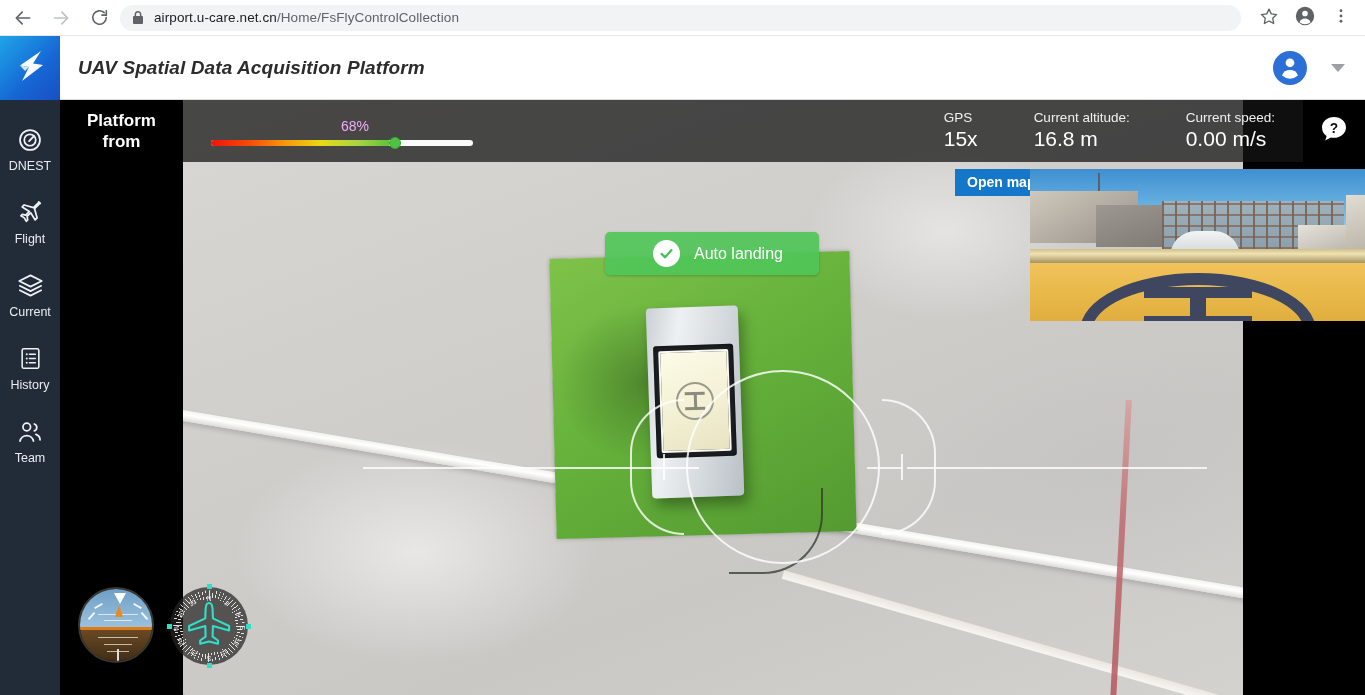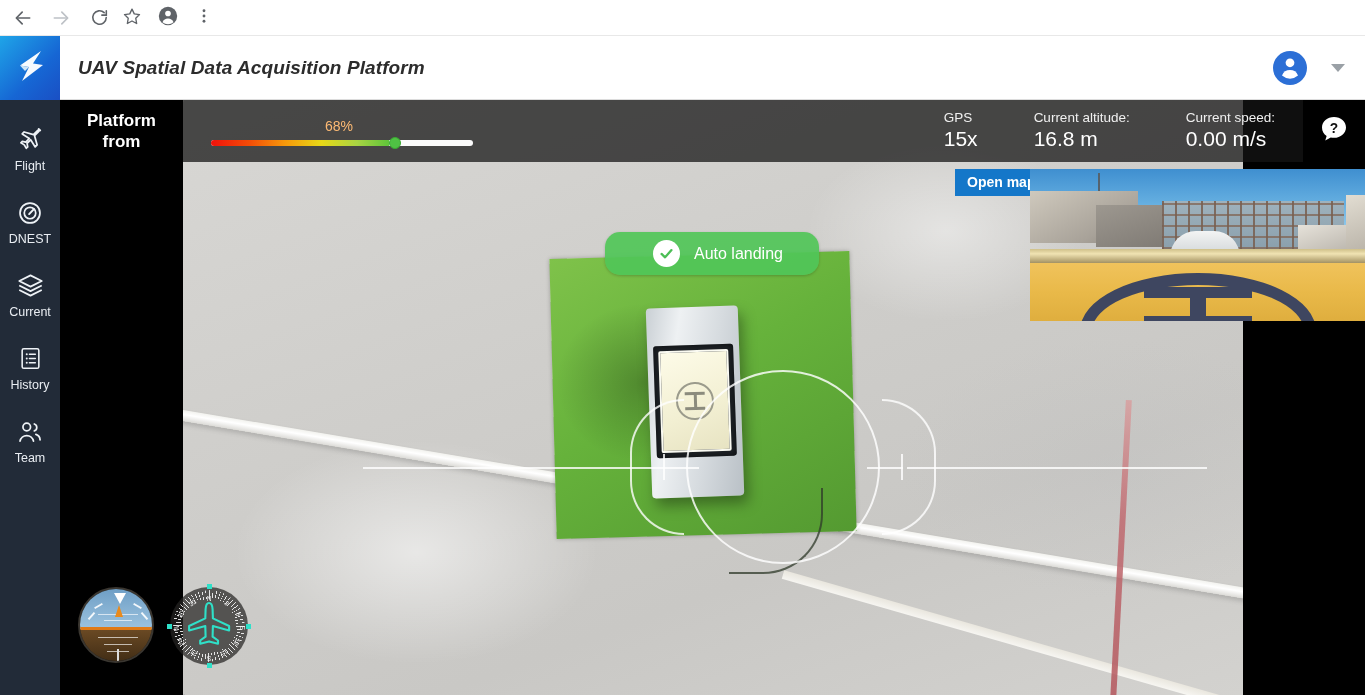--- a/index.html
+++ b/index.html
@@ -252,23 +252,23 @@
   }
   .batt-label {
     color: #fff; font-size: 17px; font-weight: bold;
     text-align: center; line-height: 21px;
   }
   .batt-wrap {
     position: relative; width: 270px; height: 62px;
     margin-left: 28px; flex: 0 0 270px;
   }
   .batt-pct {
-    position: absolute; left: 128px; top: 18px;
+    position: absolute; left: 144px; top: 18px;
     transform: translateX(-50%);
-    color: #fdba74; font-size: 14px;
+    color: #f0abfc; font-size: 14px;
   }
   .batt-track {
     position: absolute; left: 0; top: 40px;
     width: 262px; height: 6px; border-radius: 3px;
     background: #fbfbfb;
     overflow: hidden;
   }
   .batt-fill {
     position: absolute; left: 0; top: 0; height: 6px;
     width: 68%;
@@ -294,21 +294,21 @@
     width: 62px; height: 62px; background: #000;
     display: flex; align-items: center; justify-content: center;
     flex: 0 0 62px;
   }
 
   
   .auto-landing {
     position: absolute; left: 545px; top: 132px;
     width: 214px; height: 43px;
     background: rgba(80,198,88,.92);
-    border-radius: 15px;
+    border-radius: 5px;
     display: flex; align-items: center;
     box-shadow: 0 1px 3px rgba(0,0,0,.2);
   }
   .al-check {
     width: 27px; height: 27px; border-radius: 50%;
     background: #fff; margin-left: 48px;
     display: flex; align-items: center; justify-content: center;
     flex: 0 0 27px;
   }
   .al-text {
@@ -482,20 +482,30 @@
           <polyline points="13,19 20,12 13,5"></polyline>
       </svg>
     </span>
   </div>
   <div class="nav-btn">
     <span>
       <svg width="19" height="19" viewBox="0 0 24 24" fill="none" stroke="#5f6368" stroke-width="2" stroke-linecap="round">
         <path d="M20.5 12a8.5 8.5 0 1 1-2.6-6.1"></path>
           <polyline points="20.6,3.4 20.6,9 15,9"></polyline>
       </svg>
+    </span>
+  </div>
+  <div class="omnibox">
+    <span class="lock-icon">
+      <svg width="12" height="14" viewBox="0 0 12 14" fill="#5f6368">
+        <path d="M6 0C4 0 2.6 1.5 2.6 3.4V5H2a1 1 0 0 0-1 1v6a1 1 0 0 0 1 1h8a1 1 0 0 0 1-1V6a1 1 0 0 0-1-1h-.6V3.4C9.4 1.5 8 0 6 0zm0 1.5c1.1 0 1.9.85 1.9 1.9V5H4.1V3.4c0-1.05.8-1.9 1.9-1.9z"></path>
+      </svg>
+    </span>
+    <span class="url-text">
+      <span class="host">airport.u-care.net.cn</span><span>/Home/FsFlyControlCollection</span>
     </span>
   </div>
   <div class="tb-right">
     <div class="tb-icon">
       <span>
         <svg width="18" height="18" viewBox="0 0 24 24" fill="none" stroke="#5f6368" stroke-width="1.8" stroke-linejoin="round">
           <polygon points="12,2.8 15,9.2 22,10.1 17,15 18.2,22 12,18.7 5.8,22 7,15 2,10.1 9,9.2"></polygon>
         </svg>
       </span>
     </div>
@@ -541,36 +551,36 @@
       </span>
     </div>
     <div class="caret-down"></div>
   </div>
 </div>
 
 <div class="sidebar">
 
   <div class="side-item">
     <span class="s-ico">
-      <svg width="26" height="26" viewBox="0 0 24 24" fill="none" stroke="#eef2f6" stroke-width="1.6" stroke-linejoin="round">
-        <path d="M21.5 3.2c-.7-.7-1.9-.6-2.8.3l-3.5 3.5-8.6-2.4-1.8 1.8 6.6 4.2-3.3 3.3-3.2-.6-1.3 1.3 3.1 1.9 1.9 3.1 1.3-1.3-.6-3.2 3.3-3.3 4.2 6.6 1.8-1.8-2.4-8.6 3.5-3.5c.9-.9 1-2.1.3-2.8z"></path>
-      </svg>
-    </span>
-    <span class="s-lbl">Flight</span>
-  </div>
-
-  <div class="side-item">
-    <span class="s-ico">
       <svg width="26" height="26" viewBox="0 0 24 24" fill="none" stroke="#eef2f6" stroke-width="1.6">
         <circle cx="12" cy="12" r="9.2"></circle>
         <circle cx="12" cy="12" r="5.3"></circle>
         <path d="M15.6 8.4 11.2 13" stroke-linecap="round" stroke-width="1.8"></path>
       </svg>
     </span>
     <span class="s-lbl">DNEST</span>
+  </div>
+
+  <div class="side-item">
+    <span class="s-ico">
+      <svg width="26" height="26" viewBox="0 0 24 24" fill="none" stroke="#eef2f6" stroke-width="1.6" stroke-linejoin="round">
+        <path d="M21.5 3.2c-.7-.7-1.9-.6-2.8.3l-3.5 3.5-8.6-2.4-1.8 1.8 6.6 4.2-3.3 3.3-3.2-.6-1.3 1.3 3.1 1.9 1.9 3.1 1.3-1.3-.6-3.2 3.3-3.3 4.2 6.6 1.8-1.8-2.4-8.6 3.5-3.5c.9-.9 1-2.1.3-2.8z"></path>
+      </svg>
+    </span>
+    <span class="s-lbl">Flight</span>
   </div>
 
   <div class="side-item">
     <span class="s-ico">
       <svg width="27" height="27" viewBox="0 0 24 24" fill="none" stroke="#eef2f6" stroke-width="1.5" stroke-linejoin="round">
         <polygon points="12,3 22,8 12,13 2,8"></polygon>
         <polyline points="2,12 12,17 22,12"></polyline>
         <polyline points="2,16 12,21 22,16"></polyline>
       </svg>
     </span>

